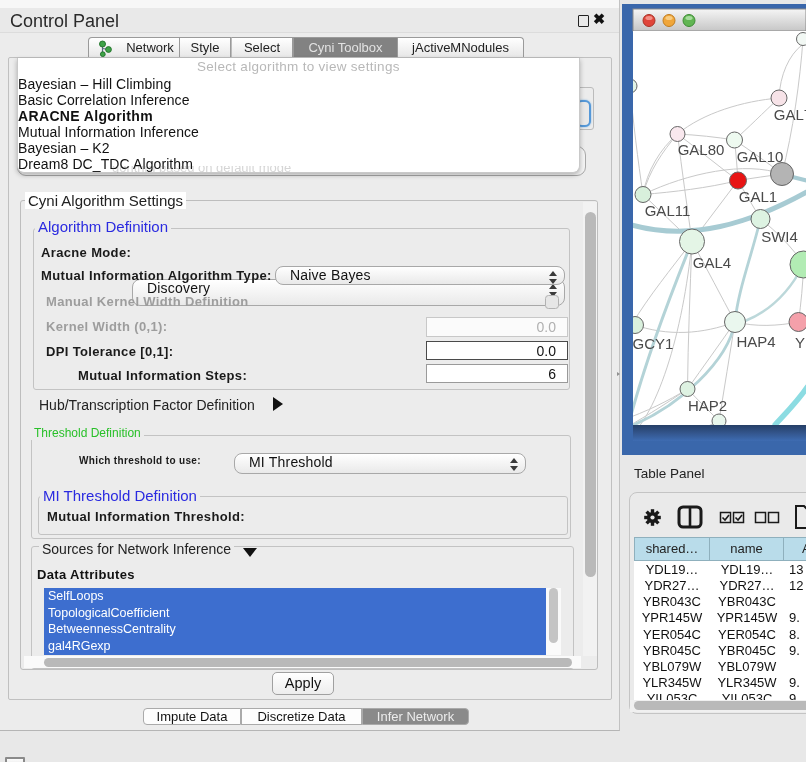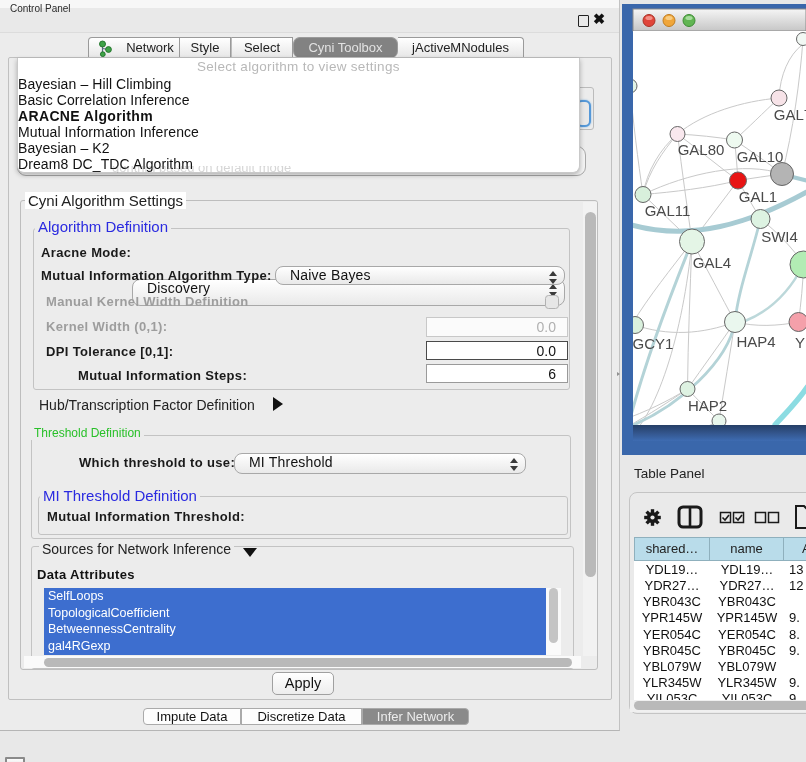--- a/index.html
+++ b/index.html
@@ -8,21 +8,21 @@
 .abs { position:absolute; }
 .b { font-weight:bold; letter-spacing:0.35px; }
 </style>
 </head>
 <body>
 
 <div class="abs" style="left:0;top:0;width:620px;height:731px;background:#ececec;border-right:1px solid #c2c2c2;border-bottom:1px solid #b5b5b5;">
 
   <div class="abs" style="left:0;top:0;width:100%;height:8px;background:#f7f7f7;"></div>
   <div class="abs" style="left:0;top:8px;width:100%;height:25px;background:#e9e9e9;border-bottom:1px solid #dcdcdc;"></div>
-  <div class="abs" style="left:10px;top:3px;font-size:10px;color:#2a2a2a;">Control Panel</div>
+  <div class="abs" style="left:10px;top:11px;font-size:18px;color:#2a2a2a;">Control Panel</div>
   <div class="abs" style="left:578px;top:15px;width:11px;height:11.5px;border:1.8px solid #222;border-radius:1px;"></div>
   <div class="abs" style="left:593px;top:11px;font-size:14.5px;color:#111;font-weight:bold;">✖</div>
 
   <div class="abs" id="tabrow" style="left:88px;top:37px;height:21px;font-size:13px;color:#222;">
     <div class="abs tab" style="left:0;width:92px;border-radius:4px 0 0 0;">
       <svg class="abs" style="left:9px;top:2px;" width="15" height="17" viewBox="0 0 15 17">
         <line x1="4.5" y1="4" x2="4.5" y2="14" stroke="#5a6a80" stroke-width="1.2"></line>
         <line x1="4.5" y1="8.5" x2="10.5" y2="9.5" stroke="#5a6a80" stroke-width="1.2"></line>
         <circle cx="4.5" cy="4" r="3" fill="#3fa348" stroke="#1f7028" stroke-width="0.9"></circle>
         <circle cx="10.5" cy="9.5" r="2.9" fill="#3fa348" stroke="#1f7028" stroke-width="0.9"></circle>
@@ -84,21 +84,21 @@
 
   <div class="abs b" style="left:46px;top:368px;font-size:13px;color:#1a1a1a;margin-left:32px;">Mutual Information Steps:</div>
   <div class="abs field" style="left:426px;top:364px;width:142px;height:19px;border:1px solid #9a9a9a;background:#fff;color:#111;">6</div>
 
   <div class="abs" style="left:39px;top:397px;font-size:14px;color:#222;">Hub/Transcription Factor Definition</div>
   <div class="abs" style="left:273px;top:397px;width:0;height:0;border-left:10px solid #111;border-top:7.5px solid transparent;border-bottom:7.5px solid transparent;"></div>
 
   <div class="abs" style="left:31px;top:435px;width:540px;height:104px;border:1px solid #c3c3c3;border-radius:3px;"></div>
   <div class="abs" style="left:31px;top:426px;font-size:12px;color:#28c028;background:#ececec;padding:0 3px;">Threshold Definition</div>
 
-  <div class="abs b" style="left:79px;top:455px;font-size:13px;color:#1a1a1a;">Which threshold to use:</div>
+  <div class="abs b" style="left:79px;top:455px;font-size:10px;color:#1a1a1a;">Which threshold to use:</div>
   <div class="abs combo" style="left:234px;top:453px;width:292px;height:21px;"><span style="margin-left:14px;">MI Threshold</span><span class="arr"></span></div>
 
   <div class="abs" style="left:38px;top:496px;width:530px;height:39px;border:1px solid #c3c3c3;border-radius:3px;"></div>
   <div class="abs" style="left:40px;top:487px;font-size:15px;color:#2a2ae0;background:#ececec;padding:0 3px;">MI Threshold Definition</div>
   <div class="abs b" style="left:47px;top:509px;font-size:13px;color:#1a1a1a;">Mutual Information Threshold:</div>
 
   <div class="abs" style="left:31px;top:546px;width:543px;height:123px;border:1px solid #c3c3c3;border-radius:3px;"></div>
   <div class="abs" style="left:39px;top:541px;font-size:14px;color:#222;background:#ececec;padding:0 3px;">Sources for Network Inference</div>
   <div class="abs" style="left:243px;top:548px;width:0;height:0;border-top:9px solid #111;border-left:7.5px solid transparent;border-right:7.5px solid transparent;"></div>
 
@@ -317,21 +317,21 @@
       <span class="c2">YIL053C</span>
       <span class="c3">9.</span>
     </div>
 </div>
 
 <div class="abs" style="left:630px;top:700px;width:176px;height:12px;background:#f0f0f0;"></div>
 <div class="abs" style="left:634px;top:701px;width:172px;height:9px;background:#b9b9b9;border-radius:4.5px 0 0 4.5px;"></div>
 
 <style>
 .tab { top:0; height:21px; background:linear-gradient(#ffffff,#e6e6e6); border:1px solid #9a9a9a; border-bottom:none; border-radius:0; text-align:center; line-height:20px; }
-.tabsel { background:#828282; color:#e2e2e2;border-radius:7px; }
+.tabsel { background:#828282; color:#e2e2e2; }
 .combo { border:1px solid #a8a8a8; border-radius:8px; background:linear-gradient(#ffffff,#e9e9e9); font-size:14px; color:#111; line-height:17.5px; letter-spacing:0.2px; }
 .combo .arr { position:absolute; right:7px; top:2px; width:8px; height:100%; }
 .combo .arr::before { content:""; position:absolute; top:2px; left:0; border-left:4px solid transparent; border-right:4px solid transparent; border-bottom:5px solid #3a3a3a; }
 .combo .arr::after { content:""; position:absolute; top:9.5px; left:0; border-left:4px solid transparent; border-right:4px solid transparent; border-top:5px solid #3a3a3a; }
 .field { font-size:14px; text-align:right; padding-right:11px; line-height:18px; }
 .btab { top:0; height:17px; background:#fdfdfd; border:1px solid #aaa; text-align:center; line-height:16px; color:#111; }
 .trow { height:16.15px; position:relative; }
 .c1 { position:absolute; left:0; width:76px; text-align:center; display:inline-block; }
 .c2 { position:absolute; left:76px; width:74px; text-align:center; display:inline-block; }
 .c3 { position:absolute; left:155px; display:inline-block; }

